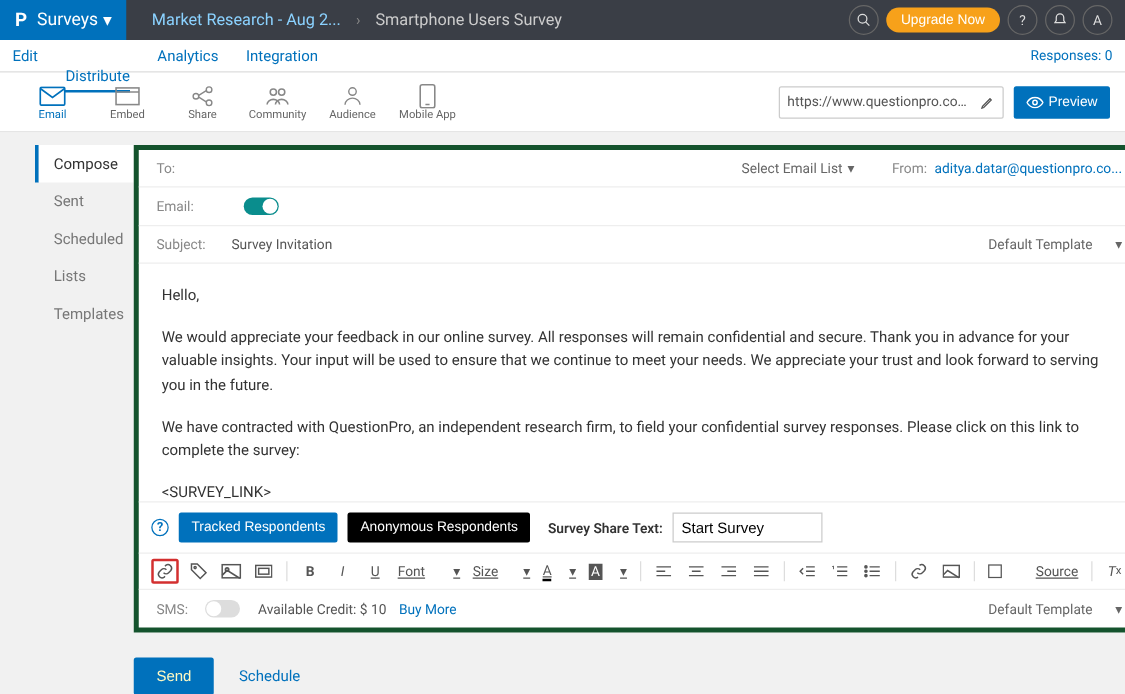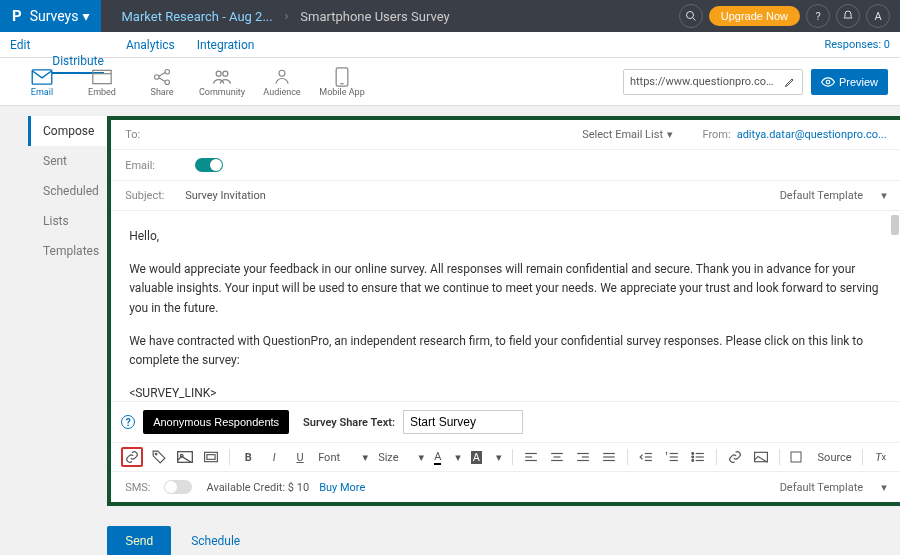--- a/index.html
+++ b/index.html
@@ -48,21 +48,21 @@
   .scrollhint{position:absolute;right:2px;top:4px;width:8px;height:20px;background:#ccc;border-radius:2px;}
   .optrow{display:flex;align-items:center;padding:8px 10px;border-top:1px solid #eee;gap:8px;font-size:11px;}
   .btn-blue{background:#000000;color:#fff;border:none;border-radius:2px;padding:6px 10px;font-size:11px;}
   .btn-blue.dark{background:#0071bc;}
   .optrow .qicon{color:#0071bc;font-weight:700;border:1px solid #0071bc;border-radius:8px;width:14px;height:14px;display:flex;align-items:center;justify-content:center;font-size:10px;}
   .optrow input.txt{border:1px solid #ccc;height:24px;padding:0 6px;width:120px;font-size:12px;}
   .toolbar{display:flex;align-items:center;padding:4px 10px;border-top:1px solid #eee;gap:6px;color:#555;font-size:11px;flex-wrap:nowrap;}
   .toolbar .tb{min-width:20px;height:20px;display:flex;align-items:center;justify-content:center;border-radius:2px;padding:0 2px;}
   .toolbar .tb.red{border:2px solid #d32f2f;}
   .toolbar .sep{width:1px;height:16px;background:#ddd;margin:0 2px;}
-  .toolbar .dd{display:flex;align-items:center;gap:14px;}
+  .toolbar .dd{display:flex;align-items:center;gap:14px;text-decoration:underline;}
   .smsrow{display:flex;align-items:center;padding:8px 14px;border-top:1px solid #eee;font-size:11px;color:#888;text-align:center;}
   .smsrow .tg{width:28px;height:14px;background:#ddd;border-radius:7px;position:relative;margin:0 14px;}
   .smsrow .tg::after{content:"";position:absolute;left:1px;top:1px;width:12px;height:12px;background:#fff;border-radius:6px;}
   .smsrow .link{color:#0071bc;margin-left:10px;}
   .smsrow .right{margin-left:auto;display:flex;align-items:center;color:#666;}
   .actions{padding:10px 0;display:flex;align-items:center;gap:20px;}
   .actions .send{background:#0071bc;color:#fef9c3;border:none;border-radius:2px;padding:8px 18px;font-size:12px;}
   .actions .sched{color:#0071bc;font-size:12px;}
   svg{display:block;}
   .caret{margin-left:4px;}
@@ -222,20 +222,21 @@
         <div class="scrollhint"></div>
         <p>Hello,</p>
         <p>We would appreciate your feedback in our online survey. All responses will remain confidential and secure. Thank you in advance for your valuable insights. Your input will be used to ensure that we continue to meet your needs. We appreciate your trust and look forward to serving you in the future.</p>
         <p>We have contracted with QuestionPro, an independent research firm, to field your confidential survey responses. Please click on this link to complete the survey:</p>
         <p>&lt;SURVEY_LINK&gt;</p>
 
       </div>
 
       <div class="optrow">
         <div class="qicon">?</div>
+        <button class="btn-blue dark">Tracked Respondents</button>
         <button class="btn-blue">Anonymous Respondents</button>
         <span style="margin-left:6px;font-weight:600;color:#333;">Survey Share Text:</span>
         <input class="txt" value="Start Survey" style="">
       </div>
 
       <div class="toolbar">
         <div class="tb red">
             <svg width="14" height="14" viewBox="0 0 24 24" fill="none" stroke="#555" stroke-width="2">
               <path d="M10 14a5 5 0 007 0l3-3a5 5 0 00-7-7l-1 1"></path>
               <path d="M14 10a5 5 0 00-7 0l-3 3a5 5 0 007 7l1-1"></path>
@@ -353,21 +354,21 @@
             <svg width="14" height="12" viewBox="0 0 24 18" fill="none" stroke="#555" stroke-width="2">
               <rect x="1" y="1" width="22" height="16"></rect>
               <path d="M1 14l6-6 16 10"></path>
             </svg>
           </div>
         <div class="sep"></div>
         <div class="tb dd" style="width:auto;">
           <svg width="12" height="12" viewBox="0 0 24 24" fill="none" stroke="#555" stroke-width="2">
               <rect x="2" y="2" width="20" height="20"></rect>
             </svg>
-          <span style="margin-left:2px;">Source</span>
+          <span style="margin-left:13px;">Source</span>
         </div>
         <div class="sep"></div>
         <div class="tb">
             <i>T</i>
             <sub>x</sub>
           </div>
       </div>
 
       <div class="smsrow">
         <span>SMS:</span>

